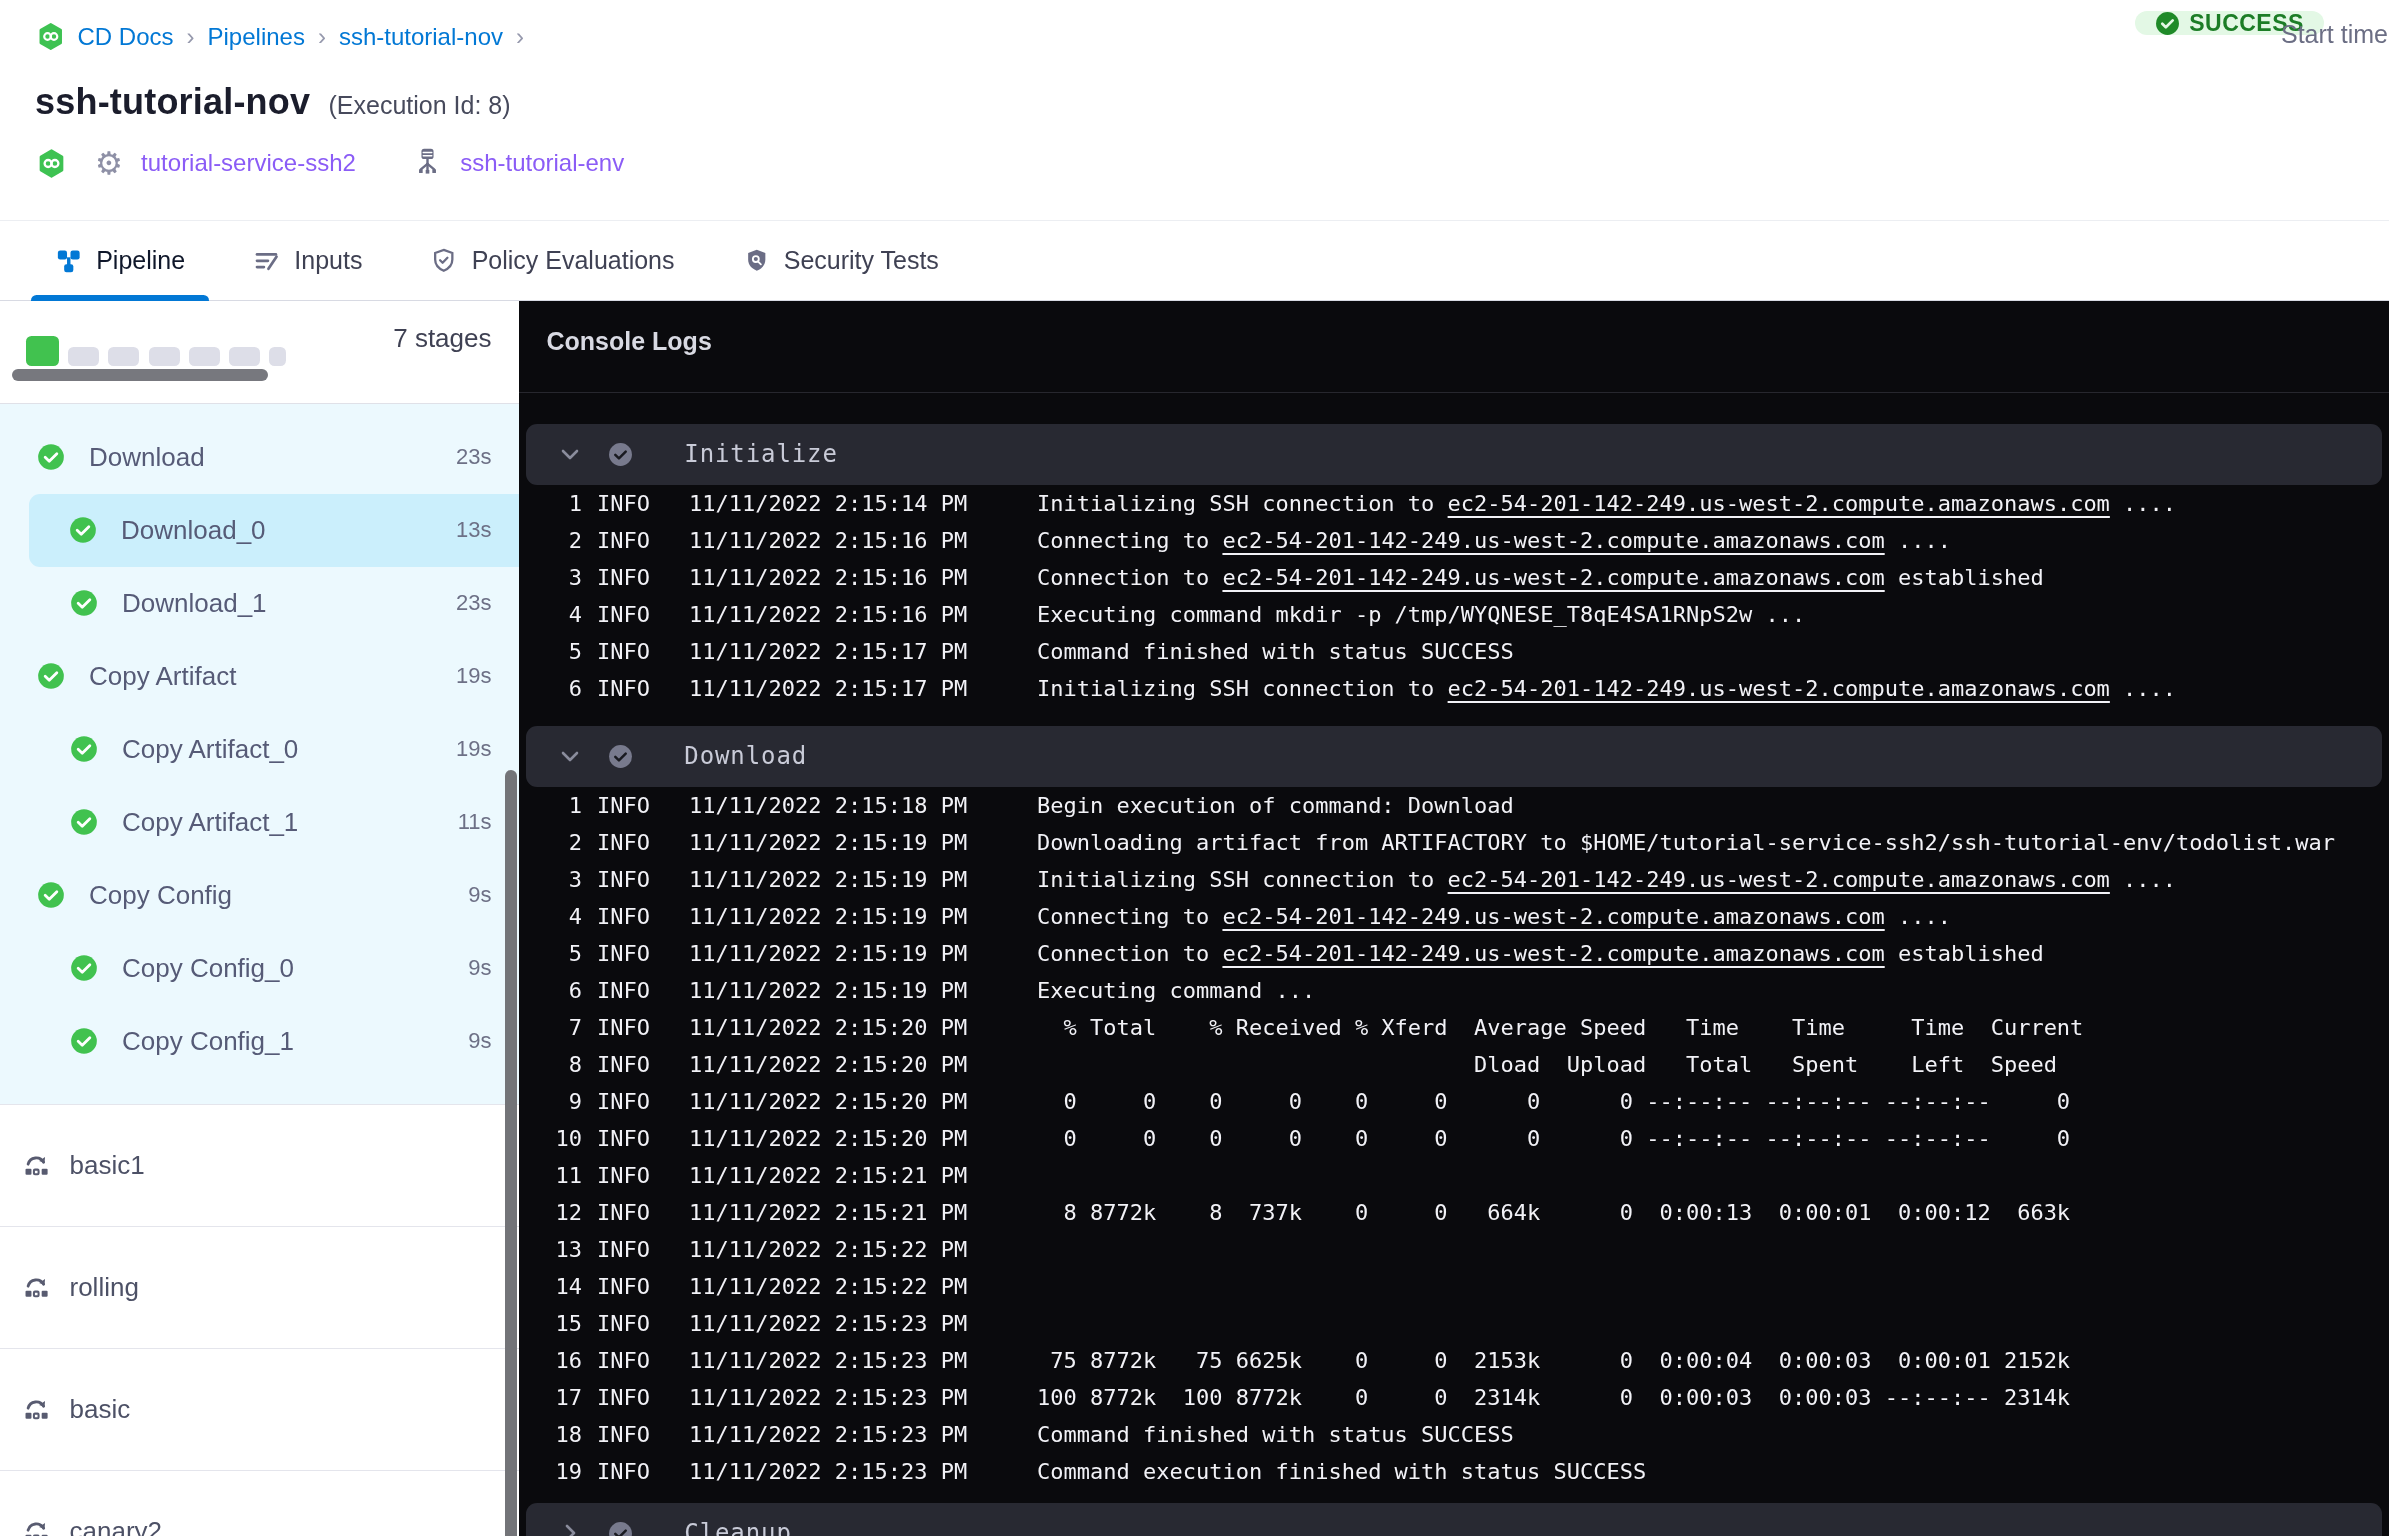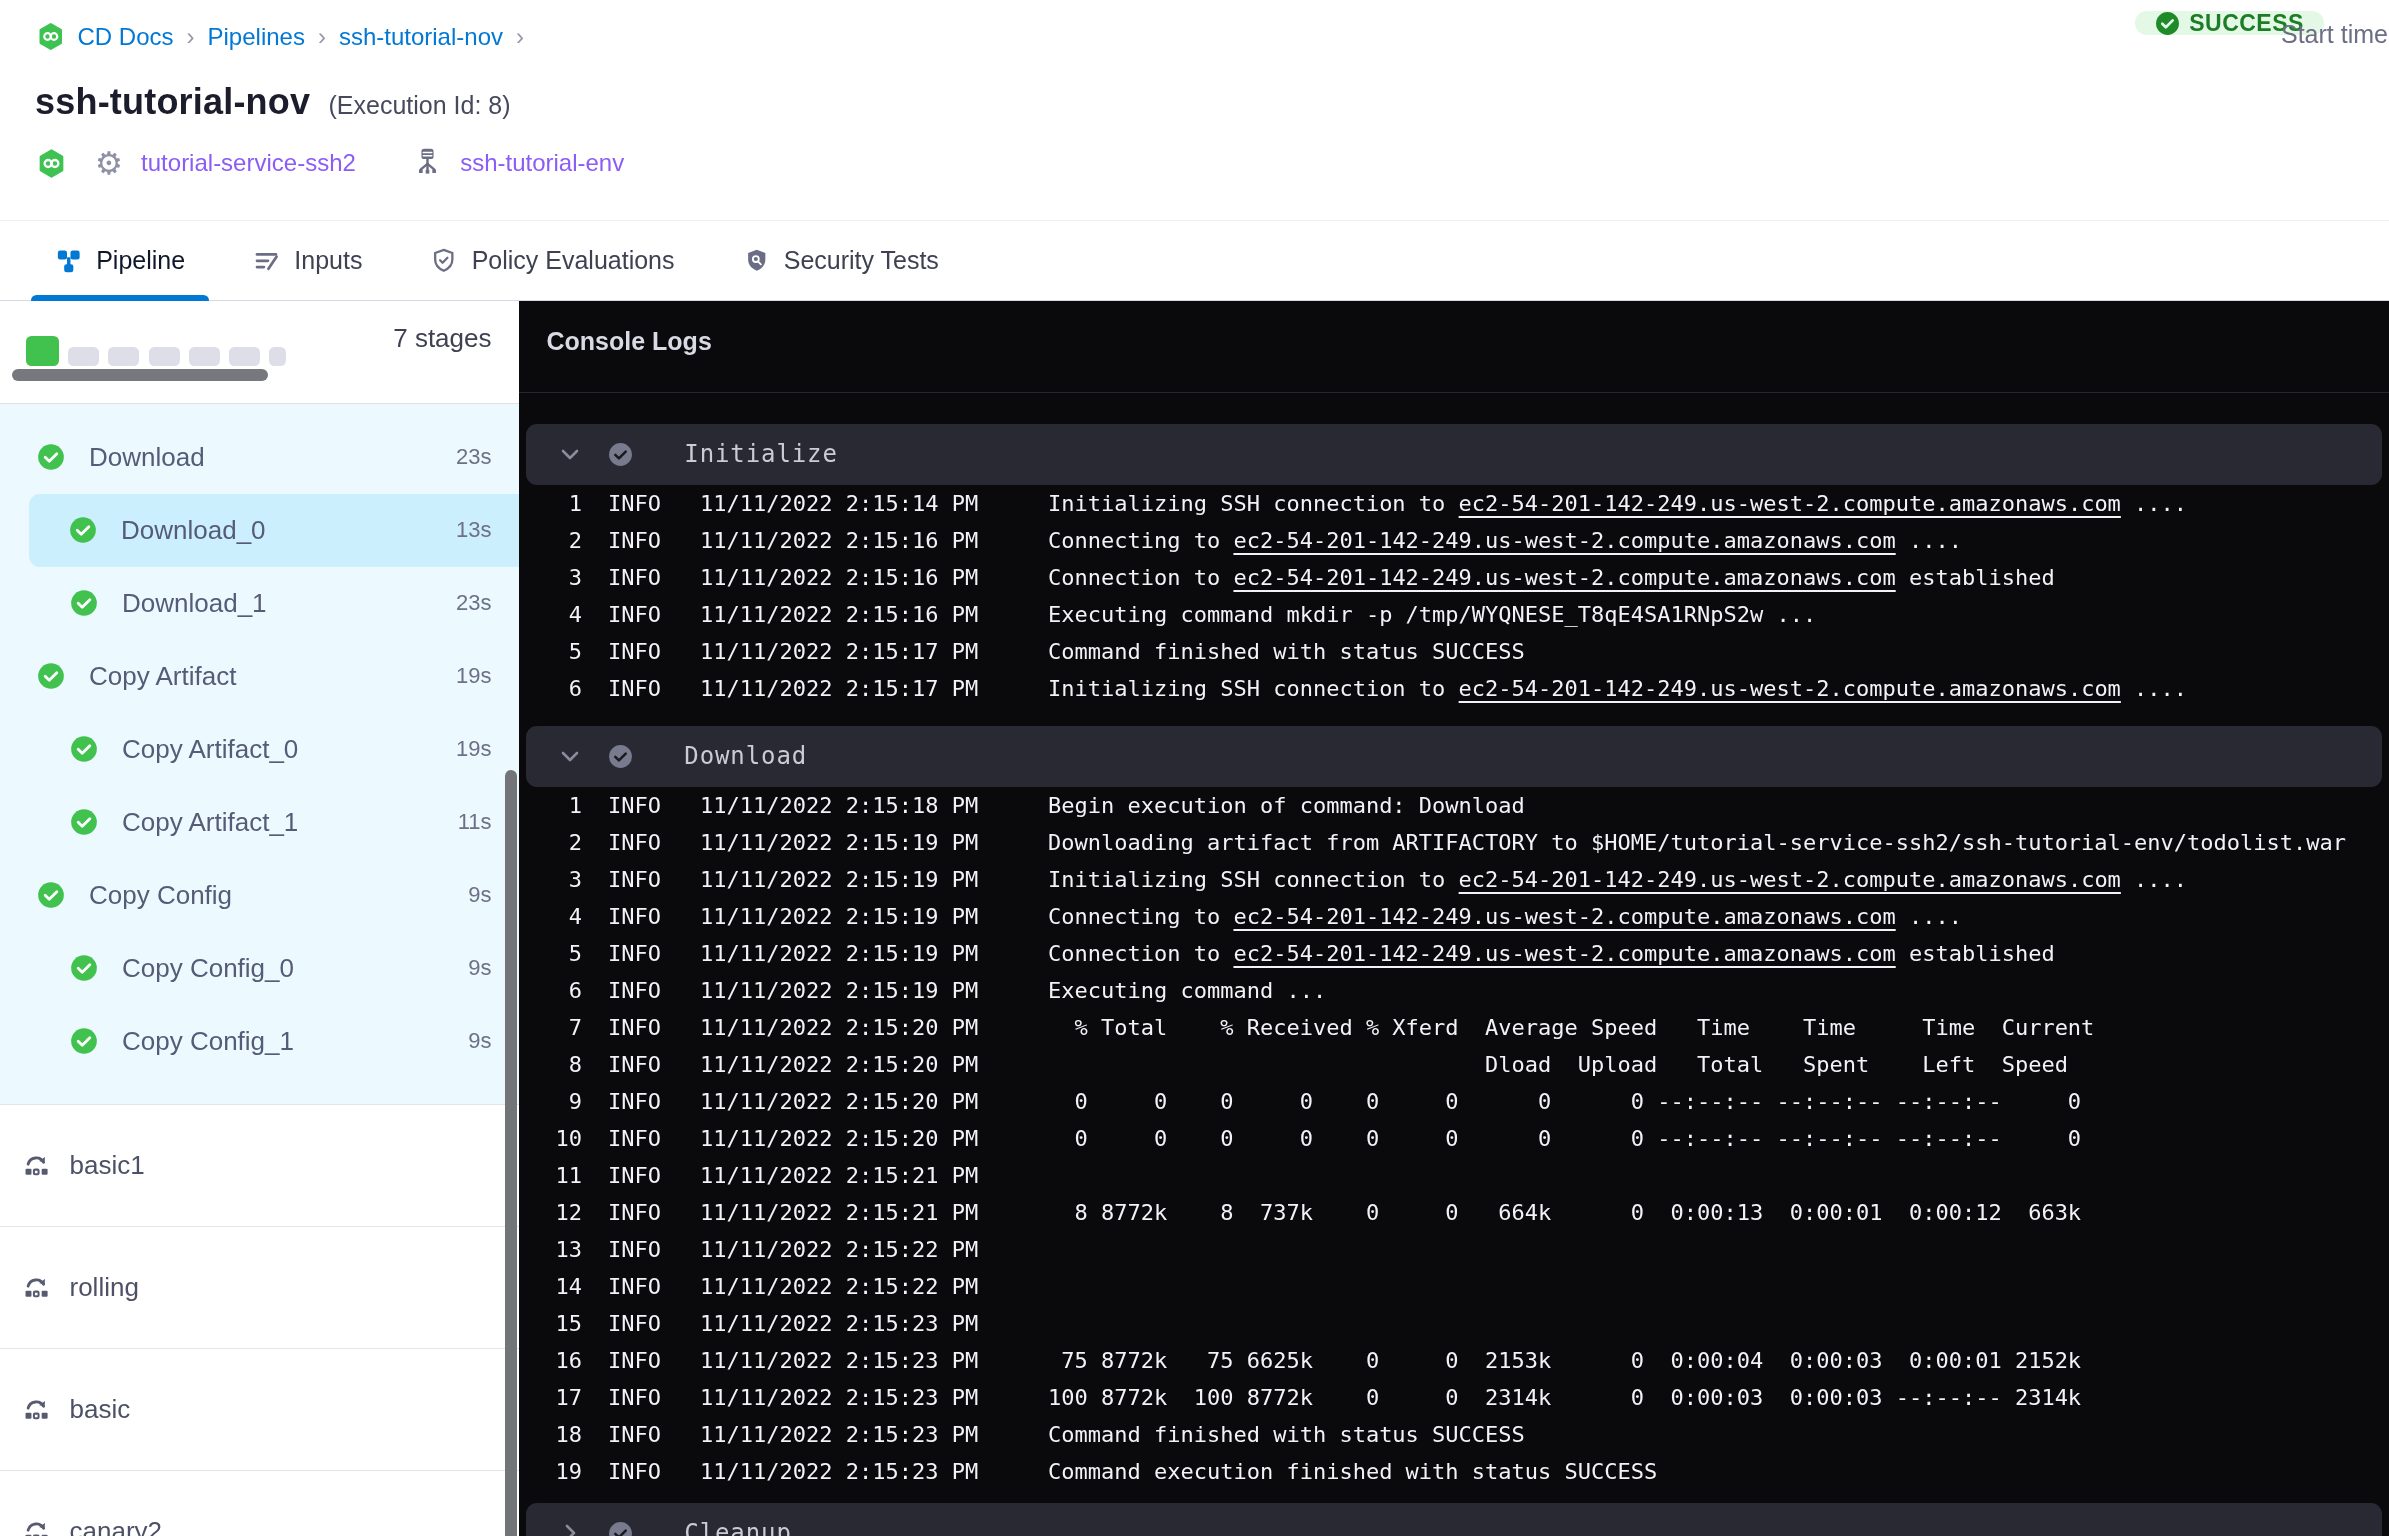--- a/index.html
+++ b/index.html
@@ -62,21 +62,21 @@
   .console-title { margin:26px 0 0 27.5px; font-family:"Liberation Sans","DejaVu Sans",sans-serif;
     font-size:25px; font-weight:700; color:#d9dae3; height:37px; }
   .console-divider { height:0; border-top:1.8px solid #27272e; margin-top:27.5px; }
   .log-section-header { display:flex; align-items:center; height:61px; margin:0 7.3px; border-radius:11px;
     background:#282932; padding-left:32px; cursor:pointer; }
   .lsh-chevron { width:24px; display:flex; }
   .lsh-check { margin-left:26px; display:flex; }
   .lsh-label { margin-left:51px; font-size:24px; color:#c9cbd8; letter-spacing:0.9px; }
   .ll { display:flex; align-items:center; height:37px; padding-left:30px; font-size:22px; color:#f2f2f7; }
   .ll .n { width:33px; text-align:right; flex:none; }
-  .ll .lv { width:55px; margin-left:26px; flex:none; }
+  .ll .lv { width:55px; margin-left:15px; flex:none; }
   .ll .ts { width:280px; margin-left:37px; flex:none; white-space:pre; }
   .ll .msg { margin-left:68px; white-space:pre; }
   .ll .msg .lnk { text-decoration:underline; text-underline-offset:4.6px; cursor:pointer; }
   .mt34 { margin-top:31px; } .mt21 { margin-top:19px; } .mt14 { margin-top:13px; }
 </style>
 </head>
 <body>
 
 <div class="app">
 

